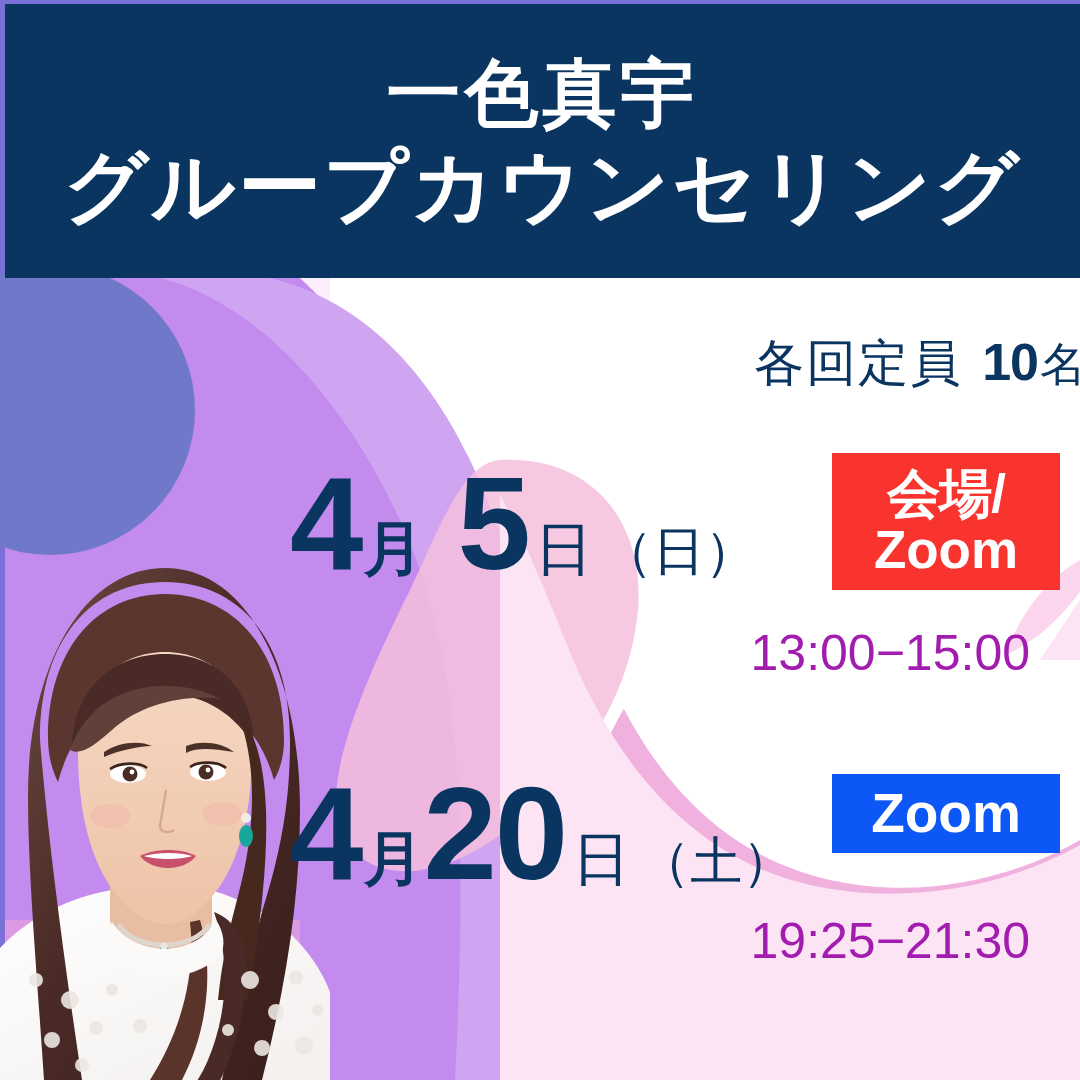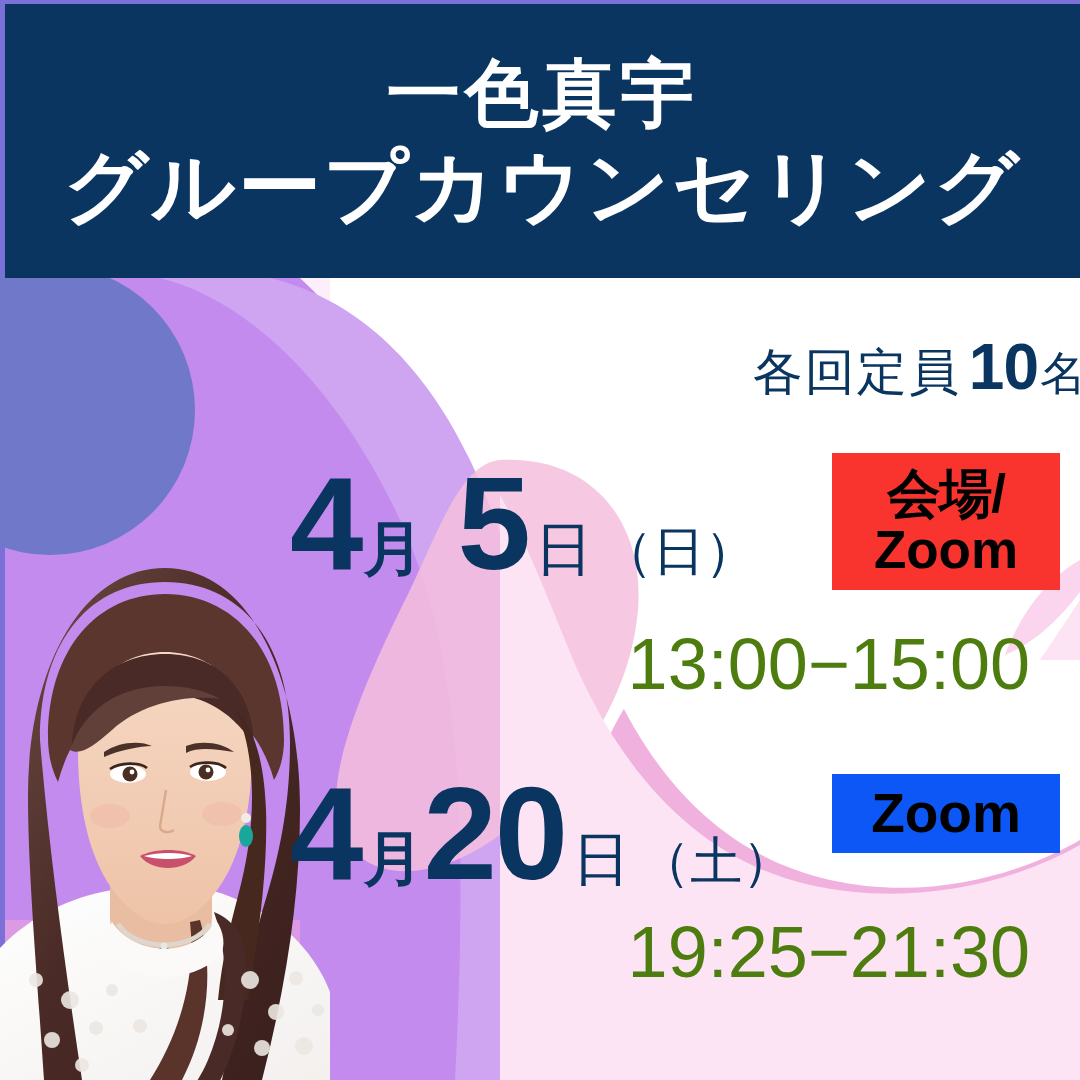--- a/index.html
+++ b/index.html
@@ -95,23 +95,23 @@
     align-items: baseline;
     color: #0a3560;
     white-space: nowrap;
   }
   .capacity-label {
     font-size: 50px;
     font-weight: 500;
     letter-spacing: 2px;
   }
   .capacity-num {
-    font-size: 64px;
-    font-weight: 700;
-    margin-left: 8px;
+    font-size: 52px;
+    font-weight: 700;
+    margin-left: 20px;
     letter-spacing: -1px;
   }
   .capacity-unit {
     font-size: 46px;
     font-weight: 500;
     margin-left: 2px;
   }
 
   
   .event {
@@ -160,38 +160,38 @@
   .d-weekday {
     font-size: 52px;
     font-weight: 400;
     line-height: 1;
     margin-left: 8px;
   }
 
   .time-line {
     position: absolute;
     right: 50px;
-    color: #4d7c0f;
-    font-size: 72px;
+    color: #a21caf;
+    font-size: 50px;
     font-weight: 400;
     letter-spacing: 0px;
     line-height: 1;
     white-space: nowrap;
   }
   .event-1 .time-line { top: 170px; }
   .event-2 .time-line { top: 148px; }
 
   
   .badge {
     position: absolute;
     display: flex;
     flex-direction: column;
     align-items: center;
     justify-content: center;
-    color: #000000;
+    color: #ffffff;
     font-weight: 700;
     line-height: 1.04;
     text-align: center;
     box-sizing: border-box;
   }
   .badge-venue-zoom {
     left: 832px;
     top: -5px;
     width: 228px;
     height: 137px;

